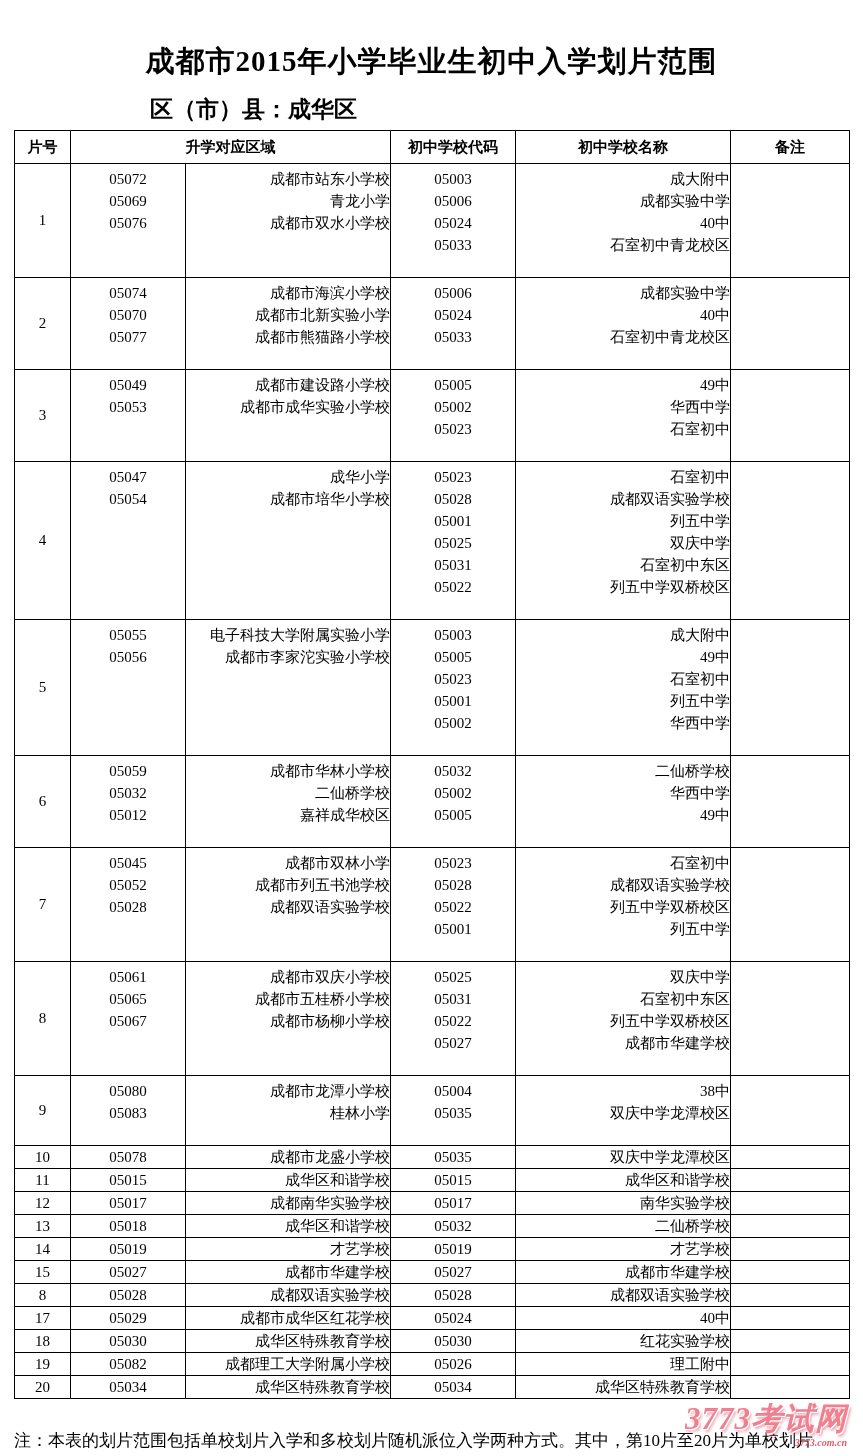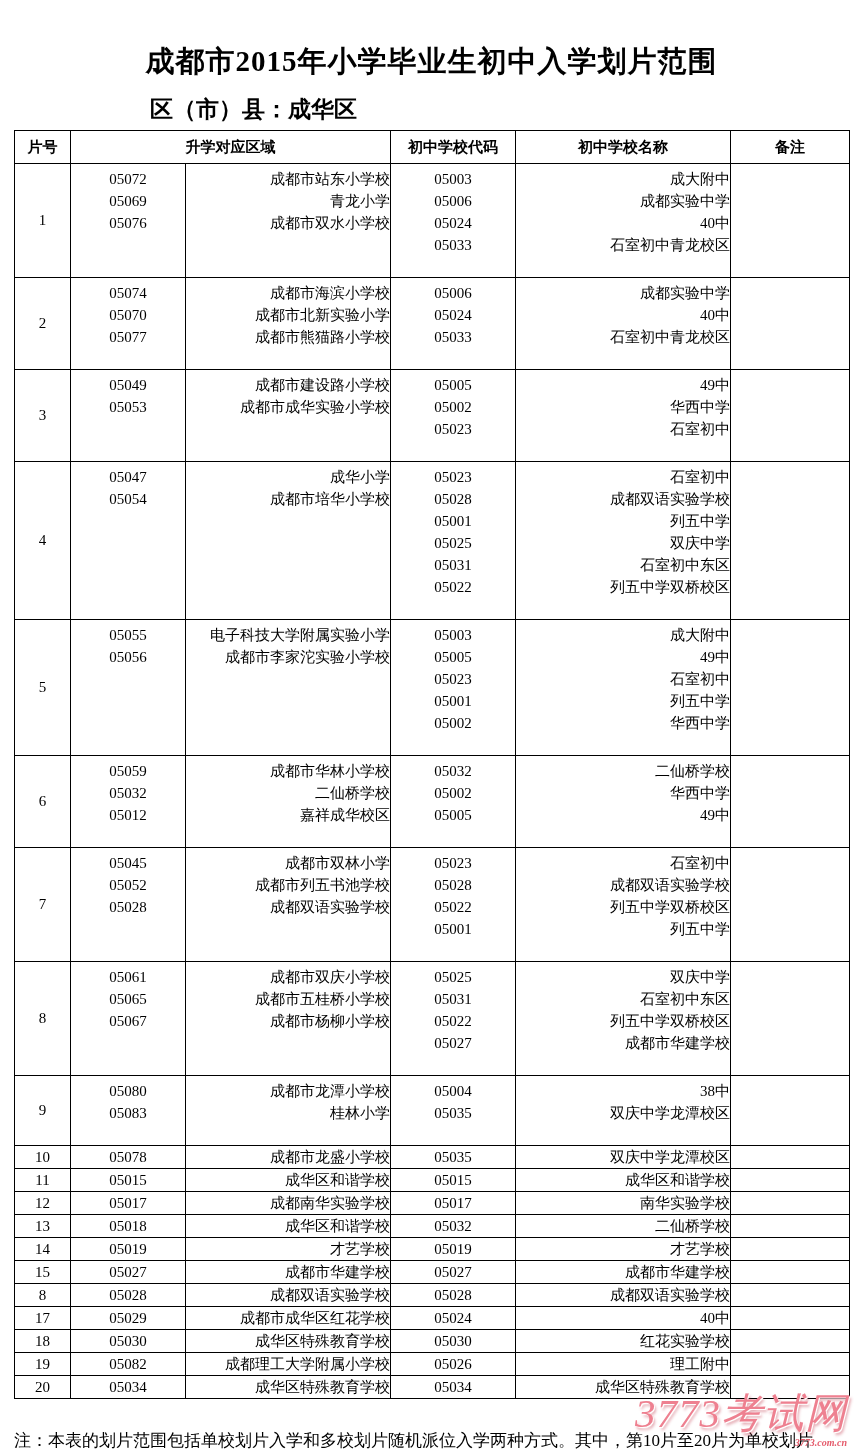--- a/index.html
+++ b/index.html
@@ -89,22 +89,22 @@
     line-height: 27px;
   }
   .watermark {
     position: absolute;
     right: 16px;
     bottom: 8px;
     text-align: right;
     line-height: 1.05;
   }
   .wm1 {
-    font-size: 41px;
-    font-weight: normal;
+    font-size: 31px;
+    font-weight: bold;
     font-style: italic;
     color: #ee8090;
     text-shadow: 1px 1px 0 #ffffff, 2px 3px 3px rgba(190, 50, 70, 0.45);
     letter-spacing: 1px;
   }
   .wm2 {
     font-size: 10px;
     font-weight: bold;
     font-style: italic;
     color: #e express5c6c;

